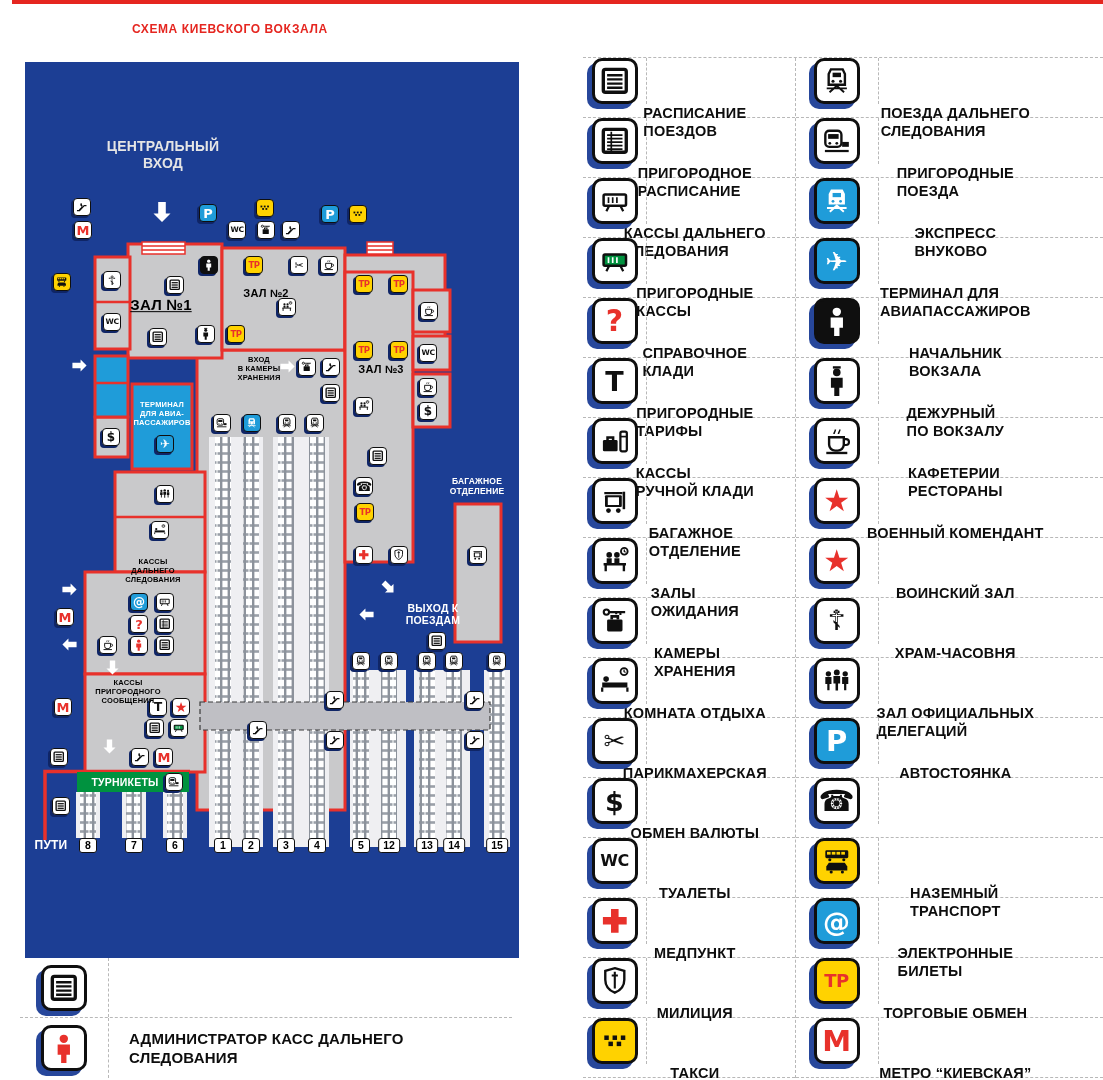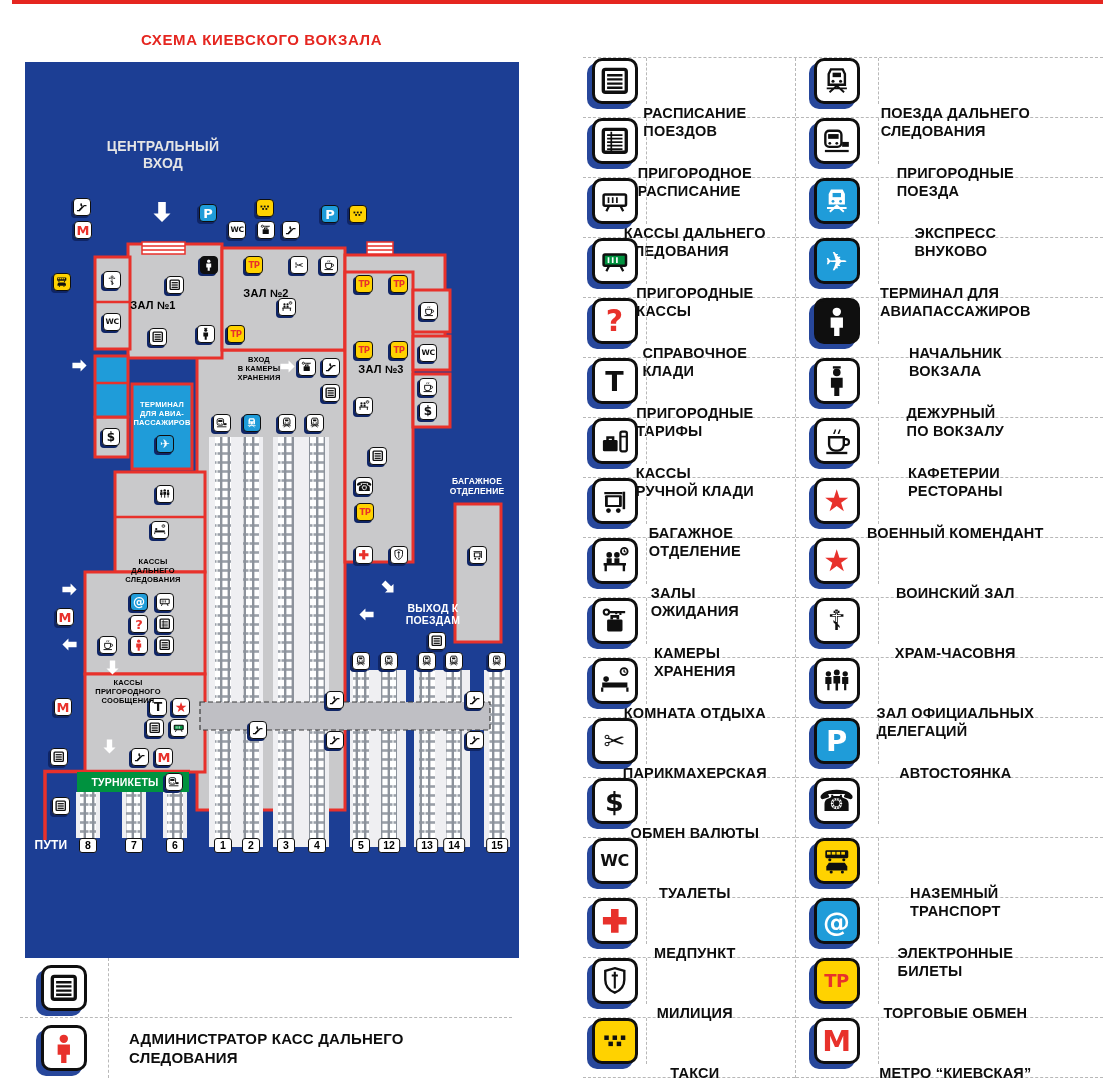--- a/index.html
+++ b/index.html
@@ -1,19 +1,19 @@
 <!DOCTYPE html>
 <html><head>
 <meta charset="utf-8">
 <style>
   html,body{margin:0;padding:0;background:#ffffff;}
   body{width:1103px;height:1080px;position:relative;overflow:hidden;
        font-family:"Liberation Sans","DejaVu Sans",sans-serif;}
   .top-line{position:absolute;left:12px;right:0;top:0;height:4px;background:#E52620;}
-  .title{position:absolute;left:128px;top:18px;margin:13px;font-size:15px;font-weight:bold;
+  .title{position:absolute;left:128px;top:18px;margin:4px;font-size:12px;font-weight:bold;
          color:#E52620;letter-spacing:.6px;text-align:center;}
   
   .map{position:absolute;left:25px;top:62px;width:494px;height:896px;background:#1C3E94;}
   .map-svg{position:absolute;left:0;top:0;width:494px;height:896px;}
   .mlabel{position:absolute;transform:translate(-50%,-50%);font-weight:bold;text-align:center;
           white-space:pre-line;line-height:1.18;letter-spacing:.2px;}
   .mic{position:absolute;}
   .tbadge{position:absolute;transform:translate(-50%,0);background:#fff;border:1.5px solid #101010;
           border-radius:3px;color:#000;font-weight:bold;font-size:10.5px;line-height:13px;
           padding:0 4px;min-width:8px;text-align:center;}
@@ -801,21 +801,21 @@
       <div class="ic sm">
         <svg viewBox="0 0 24 24" aria-hidden="true">
           <path d="M3.5 18.8h4.6L16.5 10h4" stroke="#0f0f0f" fill="none" stroke-width="2.2"></path>
           <circle cx="11" cy="7.6" r="1.6" fill="#0f0f0f"></circle>
           <path d="M9.9 9.9h2.4v3.3l-4.6 4.4" stroke="#0f0f0f" fill="none" stroke-width="1.9"></path>
         </svg>
       </div>
     </div>
     <div class="mlabel" style="left: 138px; top: 93px; font-size: 14px; color: #e5e5e5;">ЦЕНТРАЛЬНЫЙ
 ВХОД</div>
-    <div class="mlabel" style="left: 128px; top: 243px; font-size: 11px; color: rgb(0, 0, 0);">ЗАЛ №1</div>
+    <div class="mlabel" style="left: 136px; top: 243px; font-size: 15px; color: rgb(0, 0, 0); text-decoration: underline;">ЗАЛ №1</div>
     <div class="mlabel" style="left: 241px; top: 231px; font-size: 11px; color: rgb(0, 0, 0);">ЗАЛ №2</div>
     <div class="mlabel" style="left: 356px; top: 307px; font-size: 11px; color: rgb(0, 0, 0);">ЗАЛ №3</div>
     <div class="mlabel" style="left: 234px; top: 307px; font-size: 7.5px; color: rgb(0, 0, 0);">ВХОД
 В КАМЕРЫ
 ХРАНЕНИЯ</div>
     <div class="mlabel" style="left: 137px; top: 352px; font-size: 7.5px; color: rgb(255, 255, 255);">ТЕРМИНАЛ
 ДЛЯ АВИА-
 ПАССАЖИРОВ</div>
     <div class="mlabel" style="left: 128px; top: 509px; font-size: 7.5px; color: rgb(0, 0, 0);">КАССЫ
 ДАЛЬНЕГО

